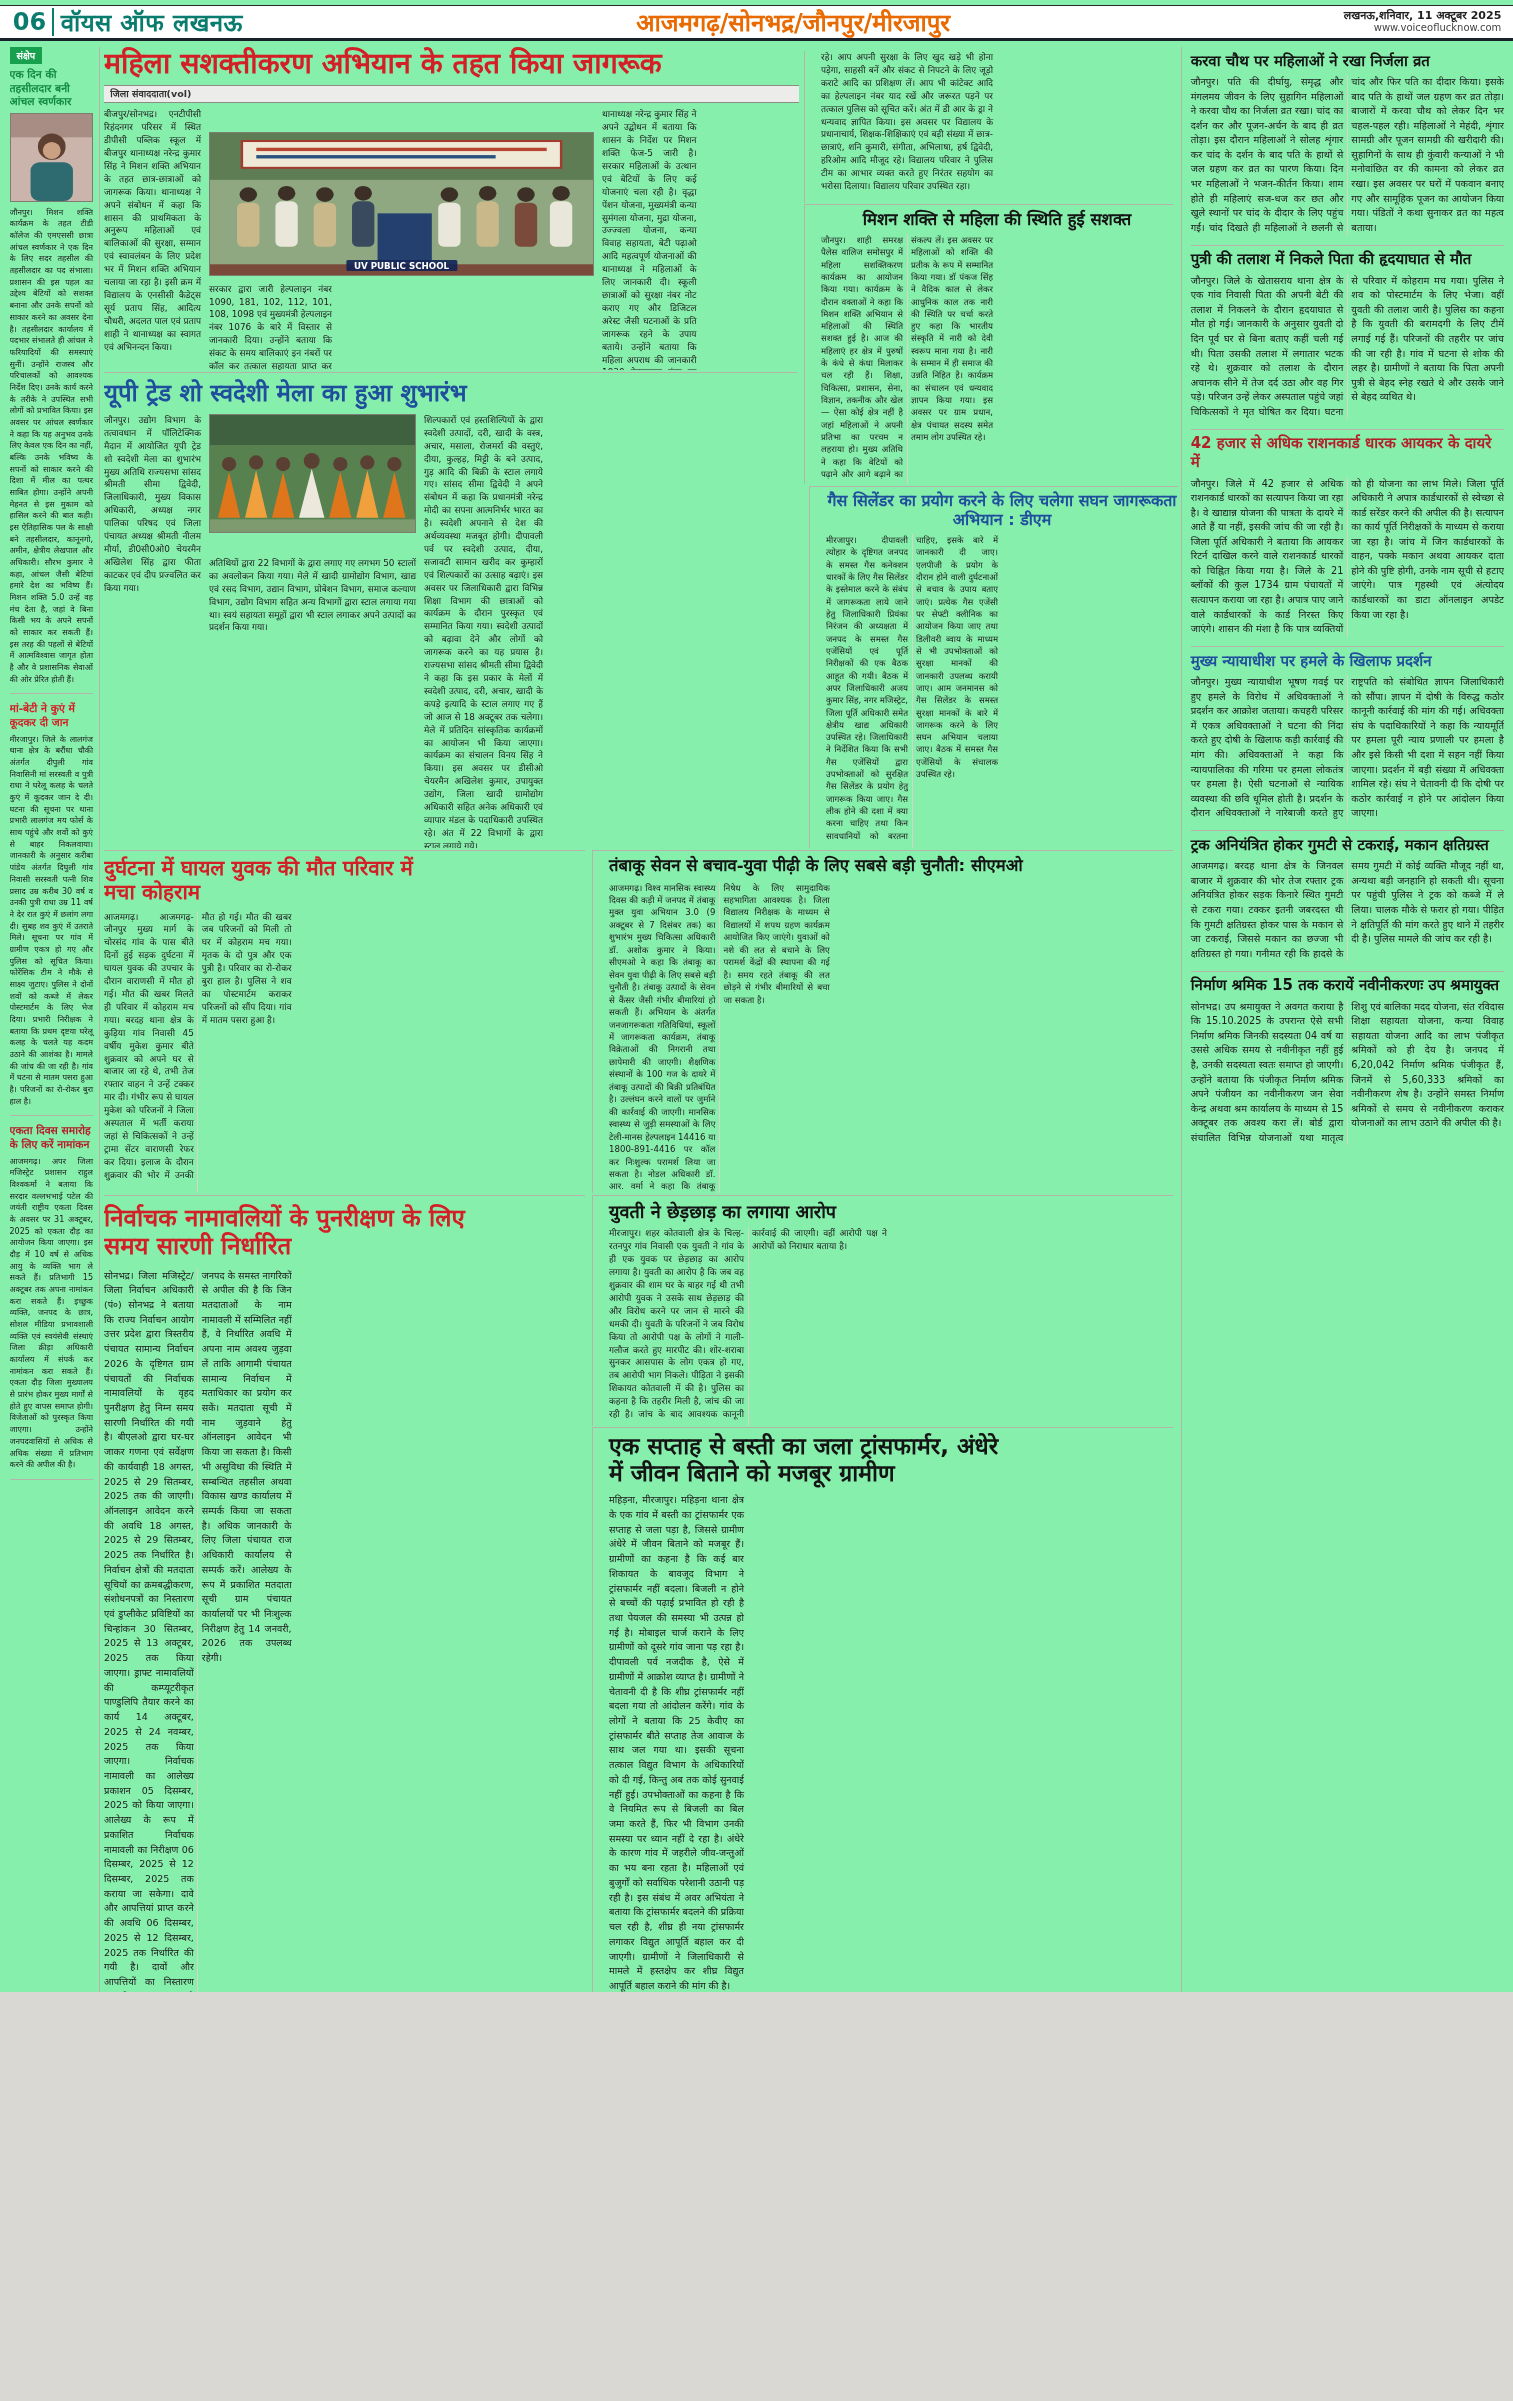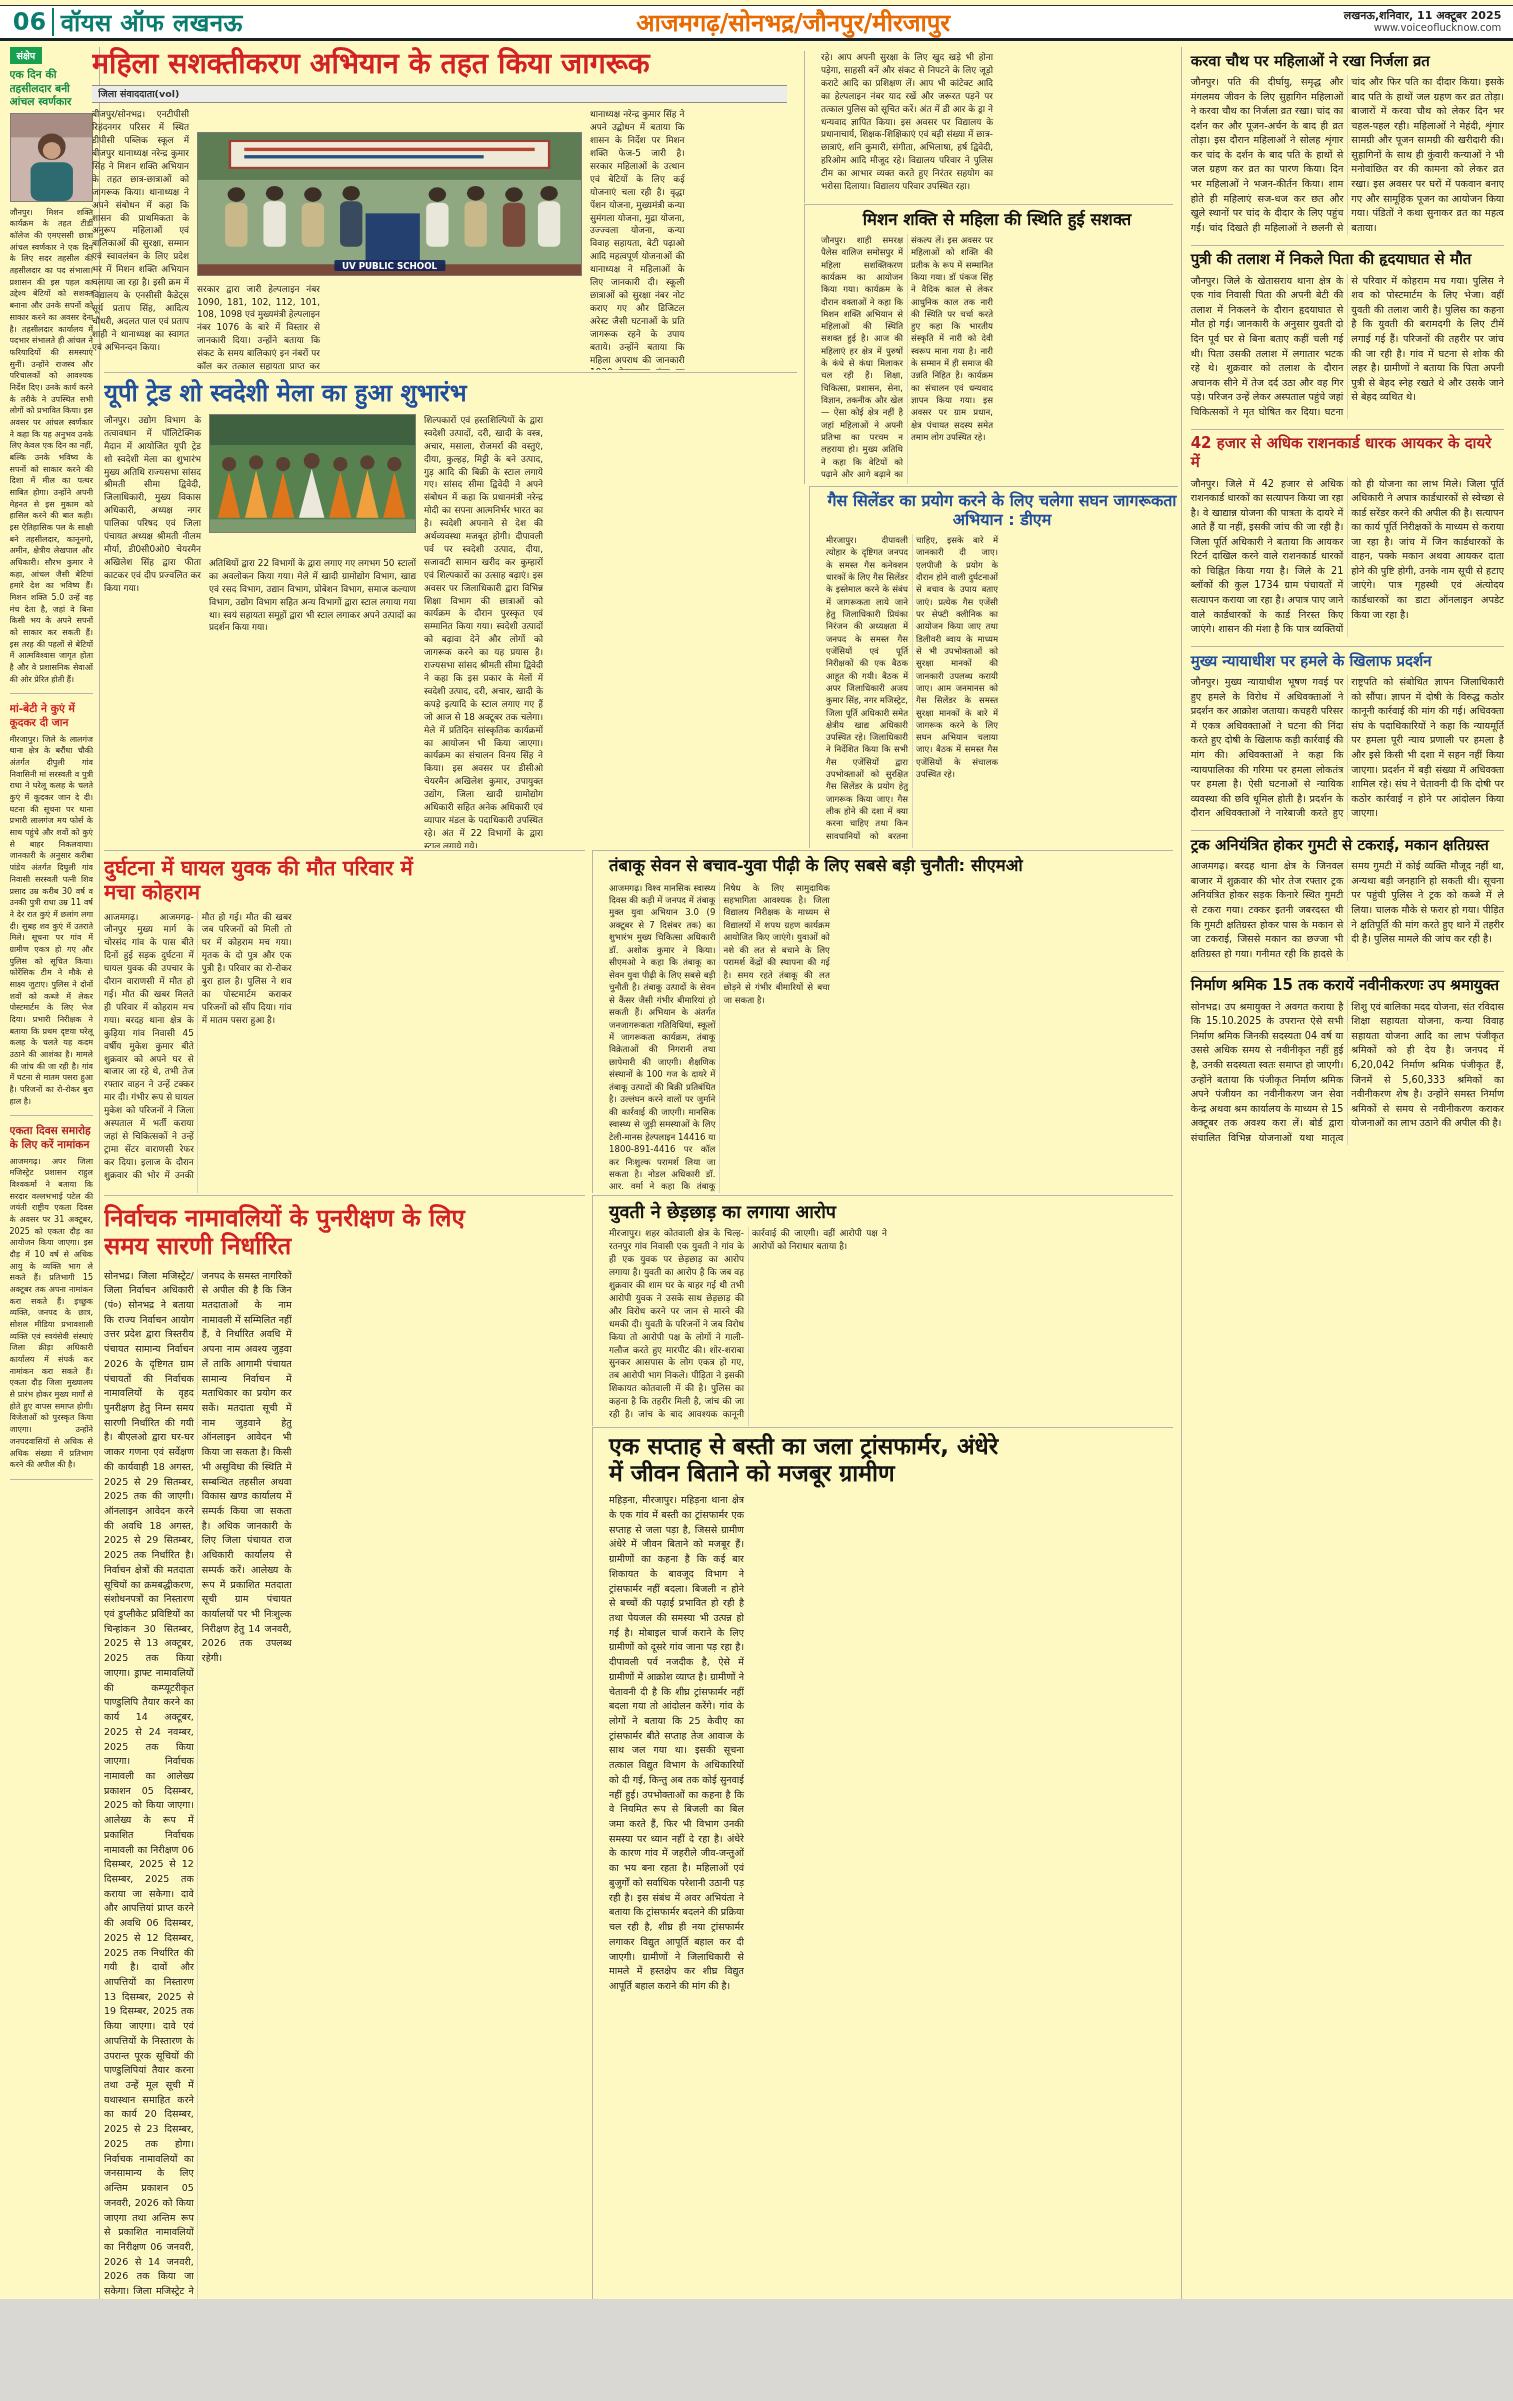--- a/index.html
+++ b/index.html
@@ -1,20 +1,20 @@
 <!DOCTYPE html>
 <html lang="hi" style="font-size:12.7px"><head>
 <meta charset="utf-8">
 <title>वॉयस ऑफ लखनऊ — पृष्ठ 06</title>
 <style>
   * { margin:0; padding:0; box-sizing:border-box; }
   html,body { background:#d9d8d2; }
   #page {
-    position:relative; width:1514px; height:2299px; margin:0 auto;
-    background:#fef9c3; color:#1b1b1b;
+    position:relative; width:1514px; height:1992px; margin:0 auto;
+    background:#86efac; color:#1b1b1b;
     font-family:"DejaVu Sans","Liberation Sans",sans-serif;
     overflow:hidden;
     text-decoration:underline;
   }
   
   #header {
     position:absolute; left:0; top:4.7px; width:1514px; height:36px;
     display:flex; align-items:center; padding:0 12.7px;
     border-top:1.6px solid #2a2a2a; border-bottom:3.2px solid #17222b;
     background:#fff;
@@ -57,21 +57,21 @@
   }
   .brief-tag {
     display:inline-block; background:#17a14e; color:#fff; font-weight:bold;
     font-size:9.5px; padding:1.6px 7.1px; margin-bottom:4.7px;
   }
   .brief-article { border-bottom:0.8px solid #b6b4aa; padding-bottom:8px; margin-bottom:8px; }
   .brief-article h4 { font-size:10.7px; line-height:1.25; margin-bottom:4.7px; }
   .brief-body { font-size:8px; line-height:1.46; text-align:justify; }
   .brief-photo { width:100%; height:89px; margin:4.7px 0; }
   
-  #lead { left:92px; top:47px; width:695px; height:323px; }
+  #lead { left:104px; top:47px; width:695px; height:323px; }
   #lead h1 { font-size:28.5px; padding-bottom:4px; }
   .byline-bar {
     background:#ececea; border-top:0.8px solid #8d8d85; border-bottom:0.8px solid #8d8d85;
     font-size:9.5px; font-weight:bold; color:#333; padding:1.6px 6.3px; margin-bottom:5.5px;
   }
   .lead-grid { flex:1; min-height:0; display:grid; grid-template-columns:97px 385px 1fr; grid-template-rows:168px auto; gap:6.3px 8px; }
   .lead-col1 { grid-row:1/3; grid-column:1; column-fill:auto; }
   .lead-photo { grid-row:1; grid-column:2;margin-top:24px; }
   .lead-below { grid-row:2; grid-column:2; column-fill:auto; }
   .lead-col3 { grid-row:1/3; grid-column:3; column-fill:auto; }

